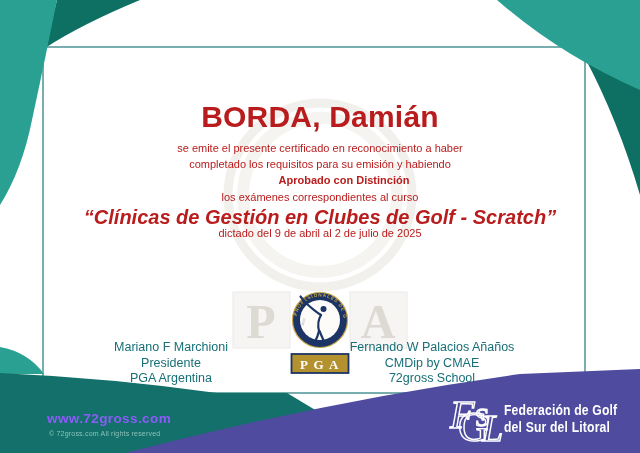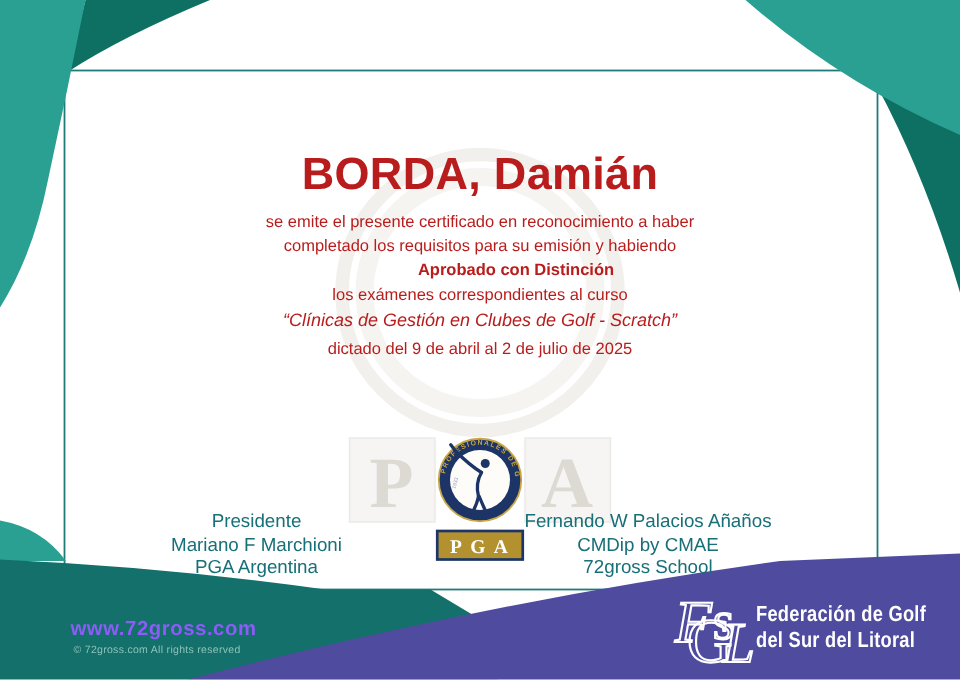--- a/index.html
+++ b/index.html
@@ -6,21 +6,21 @@
   .stage{
     position:relative;width:640px;height:453px;background:#ffffff;overflow:hidden;
     font-family:"Liberation Sans",sans-serif;
   }
   .abs{position:absolute;}
   .centered{left:0;width:640px;text-align:center;}
   .teal{color:#b91c1c;}
   .title{top:100px;font-size:30px;font-weight:bold;letter-spacing:.2px;}
   .bodyline{font-size:11px;line-height:17px;}
   .b{font-weight:bold;margin-left:24px;}
-  .course{font-size:12px;font-weight:normal;font-style:italic;}
+  .course{font-size:20px;font-weight:bold;font-style:italic;}
   .sig{width:230px;text-align:center;font-size:12.5px;line-height:15.5px;color:#176f77;}
   .web{top:411px;left:47px;color:#8b5cf6;font-size:13.5px;font-weight:bold;letter-spacing:.4px;}
   .copy{top:430px;left:49px;color:#8cc2bb;font-size:7px;letter-spacing:.2px;}
   .fedtext{left:504px;color:#ffffff;font-weight:bold;font-size:14.5px;line-height:15px;
     transform:scaleX(.84);transform-origin:left top;white-space:nowrap;letter-spacing:.2px;}
   svg{display:block;}
 </style>
 </head>
 <body>
 
@@ -78,22 +78,22 @@
       <path d="M16,11 L12.5,6.5"></path>
       <path d="M33,25 C30,30 29.5,35 31,41"></path>
       <path d="M31,41 C30,46 28.5,49 26.5,52.5"></path>
       <path d="M31.5,41 C33.5,46 35,49 36.5,52.5"></path>
     </g>
     <rect x="3.5" y="64" width="57" height="19" fill="#b3912f" stroke="#1c3566" stroke-width="1.8"></rect>
     <text x="32" y="78.5" text-anchor="middle" font-family="Liberation Serif, serif" font-size="13" font-weight="bold" fill="#ffffff" letter-spacing="1.5">P G A</text>
   </svg>
 
   <div class="abs sig" style="left:56px;top:340px">
+    <div>Mariano F Marchioni</div>
     <div>Presidente</div>
-    <div>Mariano F Marchioni</div>
     <div>PGA Argentina</div>
   </div>
   <div class="abs sig" style="left:317px;top:340px">
     <div>Fernando W Palacios Añaños</div>
     <div>CMDip by CMAE</div>
     <div>72gross School</div>
   </div>
 
   <div class="abs web">www.72gross.com</div>
   <div class="abs copy">© 72gross.com All rights reserved</div>

